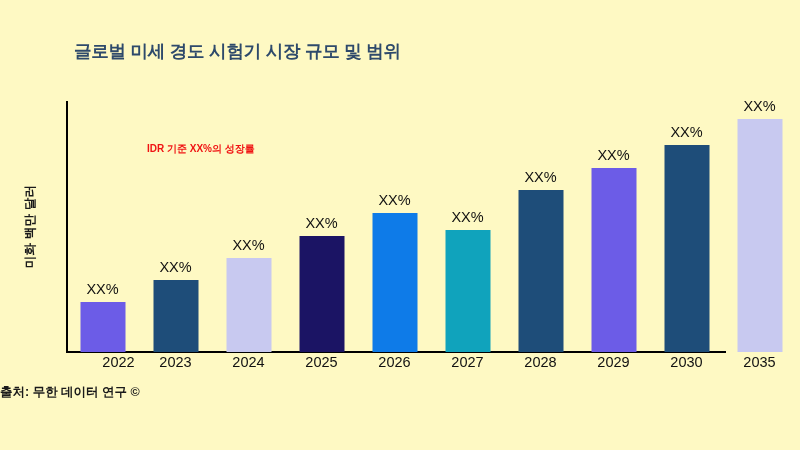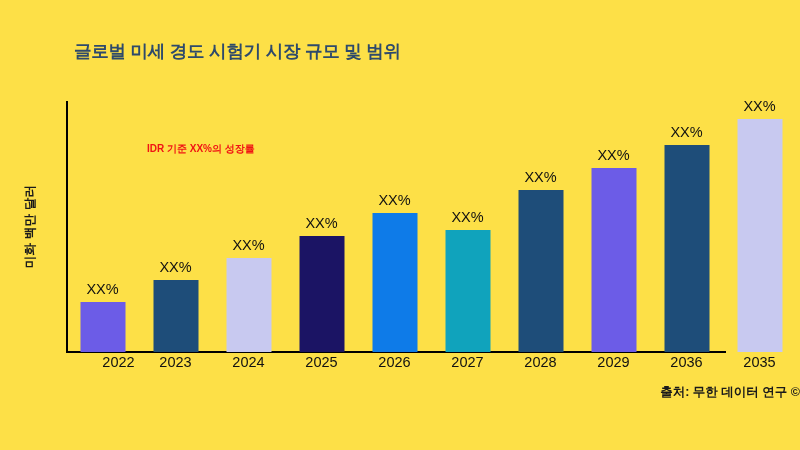--- a/index.html
+++ b/index.html
@@ -7,21 +7,21 @@
     padding: 0;
     background: #ffffff;
   }
   body {
     font-family: "Liberation Sans", "DejaVu Sans", sans-serif;
   }
   #screenshot {
     position: relative;
     width: 800px;
     height: 450px;
-    background: #fde047;
+    background: #fef9c3;
     overflow: hidden;
   }
 
   
   .chart-title {
     position: absolute;
     left: 74px;
     top: 39px;
     font-size: 17.5px;
     font-weight: 700;
@@ -135,21 +135,21 @@
     color: #f01414;
     white-space: nowrap;
   }
 
   
   .source {
     position: absolute;
     left: 0;
     top: 384px;
     width: 800px;
-    text-align: right;
+    text-align: left;
     font-size: 12.5px;
     font-weight: 700;
     color: #1a1a1a;
   }
 </style>
 </head>
 <body>
 
 <div id="screenshot">
 
@@ -211,19 +211,19 @@
 
   <div class="xticks" id="xticks-layer">
       <div class="xtick" style="left: 16px;">2022</div>
       <div class="xtick" style="left: 73px;">2023</div>
       <div class="xtick" style="left: 146px;">2024</div>
       <div class="xtick" style="left: 219px;">2025</div>
       <div class="xtick" style="left: 292px;">2026</div>
       <div class="xtick" style="left: 365px;">2027</div>
       <div class="xtick" style="left: 438px;">2028</div>
       <div class="xtick" style="left: 511px;">2029</div>
-      <div class="xtick" style="left: 584px;">2036</div>
+      <div class="xtick" style="left: 584px;">2030</div>
       <div class="xtick" style="left: 657px;">2035</div>
     </div>
 
   <div class="source">출처: 무한 데이터 연구 ©</div>
 
 </div>
 
 </body></html>

